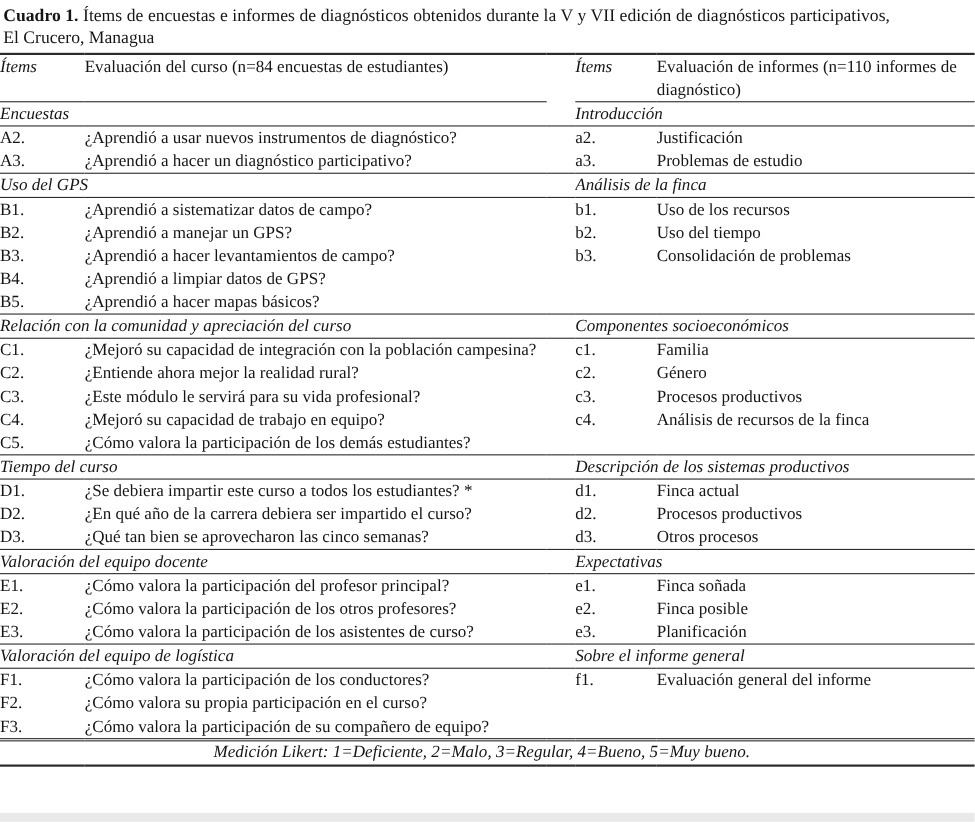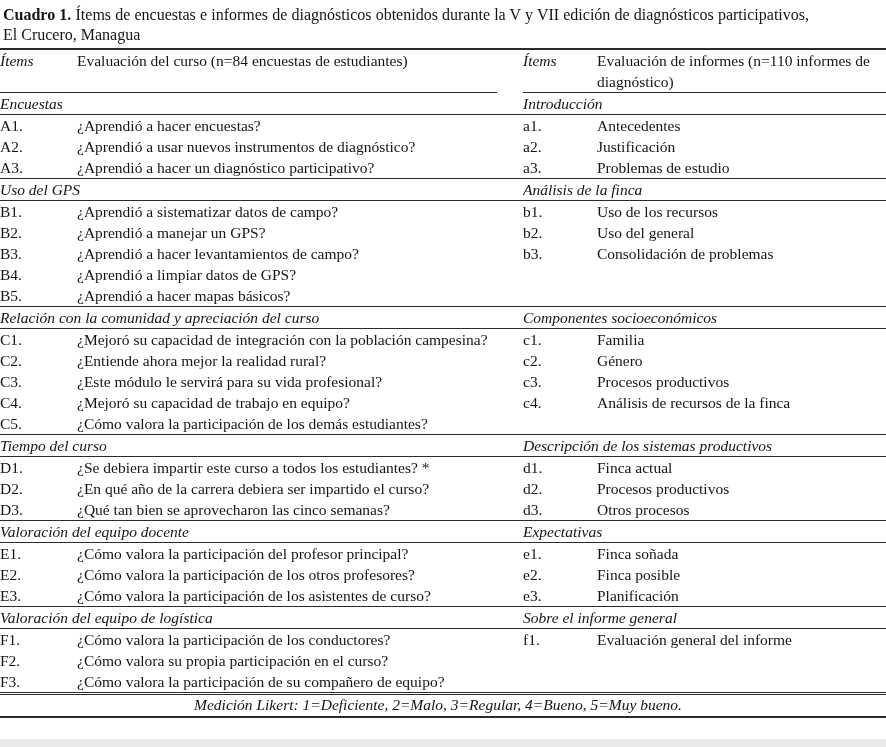--- a/index.html
+++ b/index.html
@@ -98,27 +98,20 @@
         <td class="hcode-r hdr-items">Ítems</td>
         <td class="htext-r">Evaluación de informes (n=110 informes de diagnóstico)</td>
       </tr>
 
       <tr class="sec-row first">
           <td class="sec-l" colspan="2">Encuestas</td>
           <td class="gap-cell"></td>
           <td class="sec-r" colspan="2">Introducción</td>
         </tr>
         <tr>
-          <td class="lcode">A1.</td>
-          <td class="ltext">¿Aprendió a hacer encuestas?</td>
-          <td class="gap-cell"></td>
-          <td class="rcode">a1.</td>
-          <td class="rtext">Antecedentes</td>
-        </tr>
-        <tr>
           <td class="lcode">A2.</td>
           <td class="ltext">¿Aprendió a usar nuevos instrumentos de diagnóstico?</td>
           <td class="gap-cell"></td>
           <td class="rcode">a2.</td>
           <td class="rtext">Justificación</td>
         </tr>
         <tr>
           <td class="lcode">A3.</td>
           <td class="ltext">¿Aprendió a hacer un diagnóstico participativo?</td>
           <td class="gap-cell"></td>
@@ -135,21 +128,21 @@
           <td class="ltext">¿Aprendió a sistematizar datos de campo?</td>
           <td class="gap-cell"></td>
           <td class="rcode">b1.</td>
           <td class="rtext">Uso de los recursos</td>
         </tr>
         <tr>
           <td class="lcode">B2.</td>
           <td class="ltext">¿Aprendió a manejar un GPS?</td>
           <td class="gap-cell"></td>
           <td class="rcode">b2.</td>
-          <td class="rtext">Uso del general</td>
+          <td class="rtext">Uso del tiempo</td>
         </tr>
         <tr>
           <td class="lcode">B3.</td>
           <td class="ltext">¿Aprendió a hacer levantamientos de campo?</td>
           <td class="gap-cell"></td>
           <td class="rcode">b3.</td>
           <td class="rtext">Consolidación de problemas</td>
         </tr>
         <tr>
           <td class="lcode">B4.</td>

